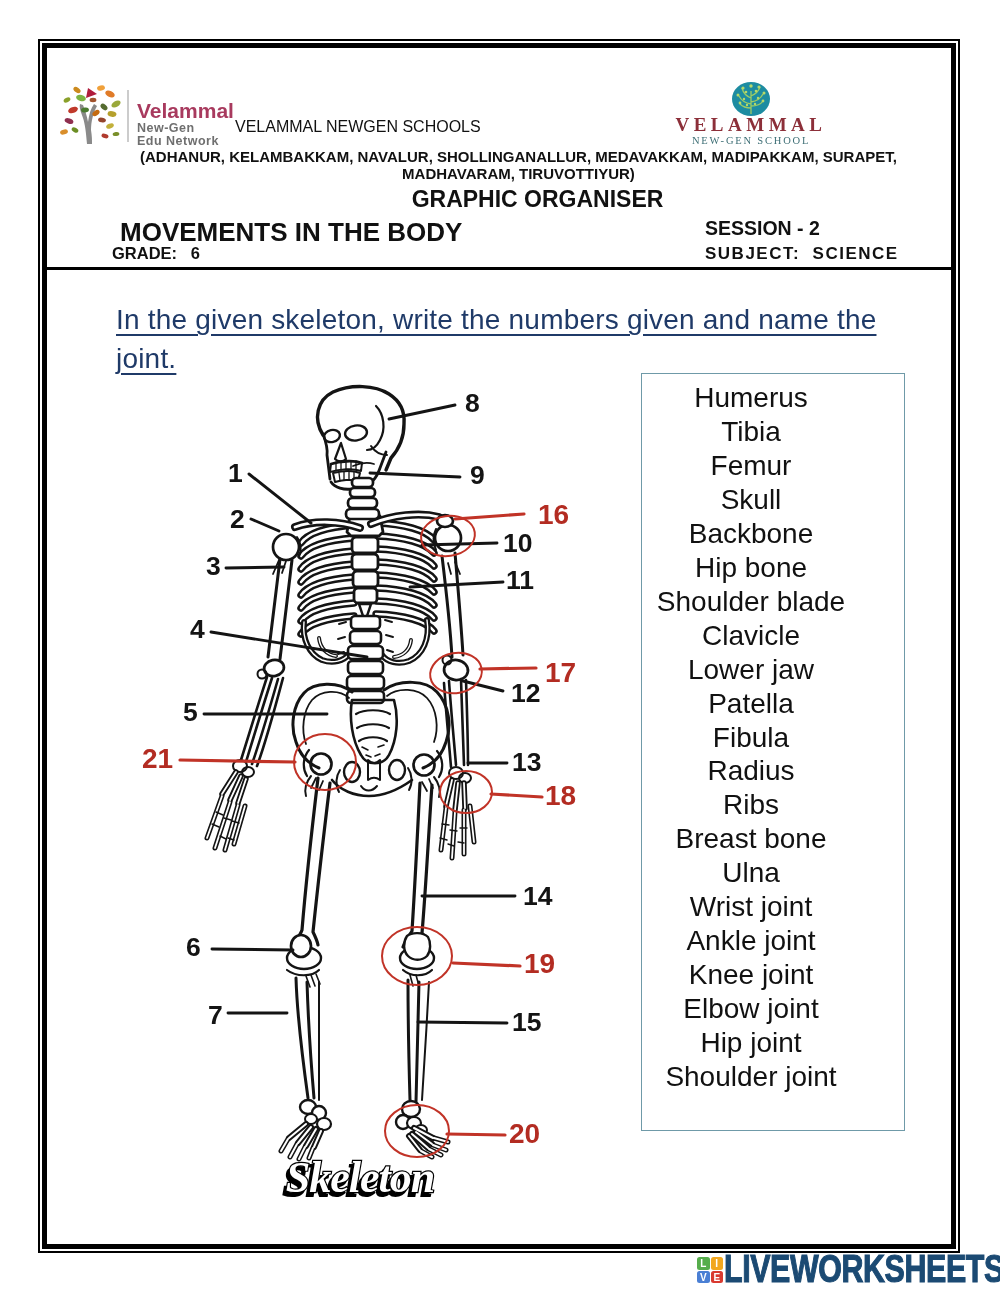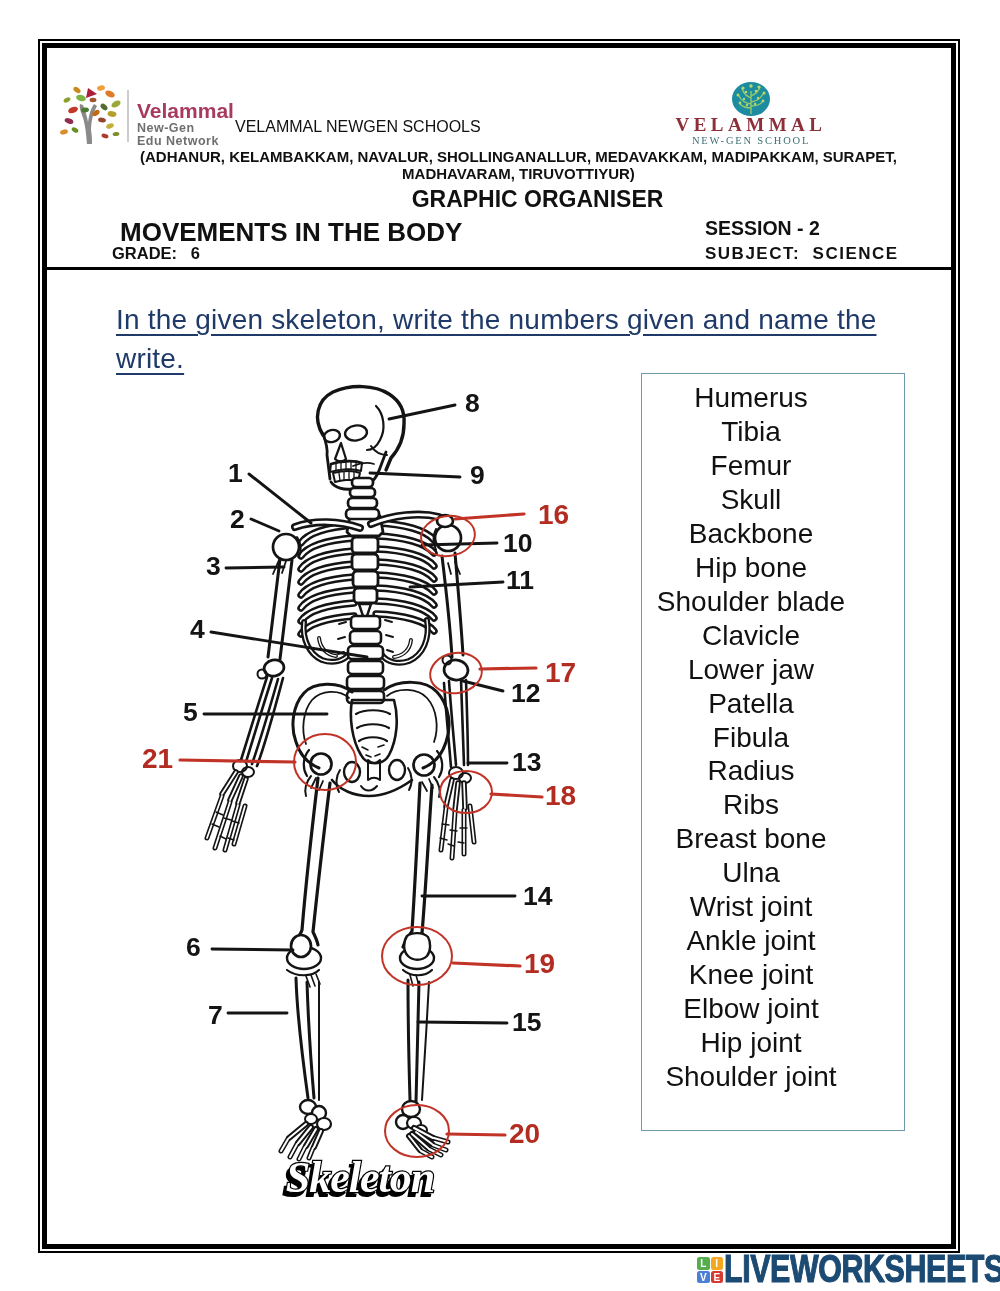--- a/index.html
+++ b/index.html
@@ -82,21 +82,21 @@
 </svg>
 
 <div class="abs schoolname">VELAMMAL NEWGEN SCHOOLS</div>
 <div class="abs addr">(ADHANUR, KELAMBAKKAM, NAVALUR, SHOLLINGANALLUR, MEDAVAKKAM, MADIPAKKAM, SURAPET,<br>MADHAVARAM, TIRUVOTTIYUR)</div>
 <div class="abs graphic">GRAPHIC ORGANISER</div>
 <div class="abs mov">MOVEMENTS IN THE BODY</div>
 <div class="abs session">SESSION - 2</div>
 <div class="abs grade">GRADE: &nbsp; 6</div>
 <div class="abs subject">SUBJECT: &nbsp;SCIENCE</div>
 
-<div class="abs instr"><span>In the given skeleton, write the numbers given and name the</span><br><span>write.</span></div>
+<div class="abs instr"><span>In the given skeleton, write the numbers given and name the</span><br><span>joint.</span></div>
 
 <div class="abs bonebox"></div>
 <div class="abs bonelist">Humerus<br>Tibia<br>Femur<br>Skull<br>Backbone<br>Hip bone<br>Shoulder blade<br>Clavicle<br>Lower jaw<br>Patella<br>Fibula<br>Radius<br>Ribs<br>Breast bone<br>Ulna<br>Wrist joint<br>Ankle joint<br>Knee joint<br>Elbow joint<br>Hip joint<br>Shoulder joint</div>
 
 <svg id="skel" class="abs" style="left:0;top:0;" width="1000" height="1291" viewBox="0 0 1000 1291">
 <g fill="none" stroke="#141414" stroke-width="2.7" stroke-linecap="round" stroke-linejoin="round">
 
   <path d="M 323,435 C 313,419 317,400 333,392 C 351,384 375,385 389,394 C 400,401 405,412 404,424 C 404,437 399,449 391,458 L 386,470" stroke-width="3.4"></path>
   <path d="M 323,434 C 326,442 328,448 327,455 L 330,479" stroke-width="2.8"></path>
   <path d="M 376,406 C 384,414 386,429 380,440 C 377,446 372,450 367,450" stroke-width="2.2"></path>

